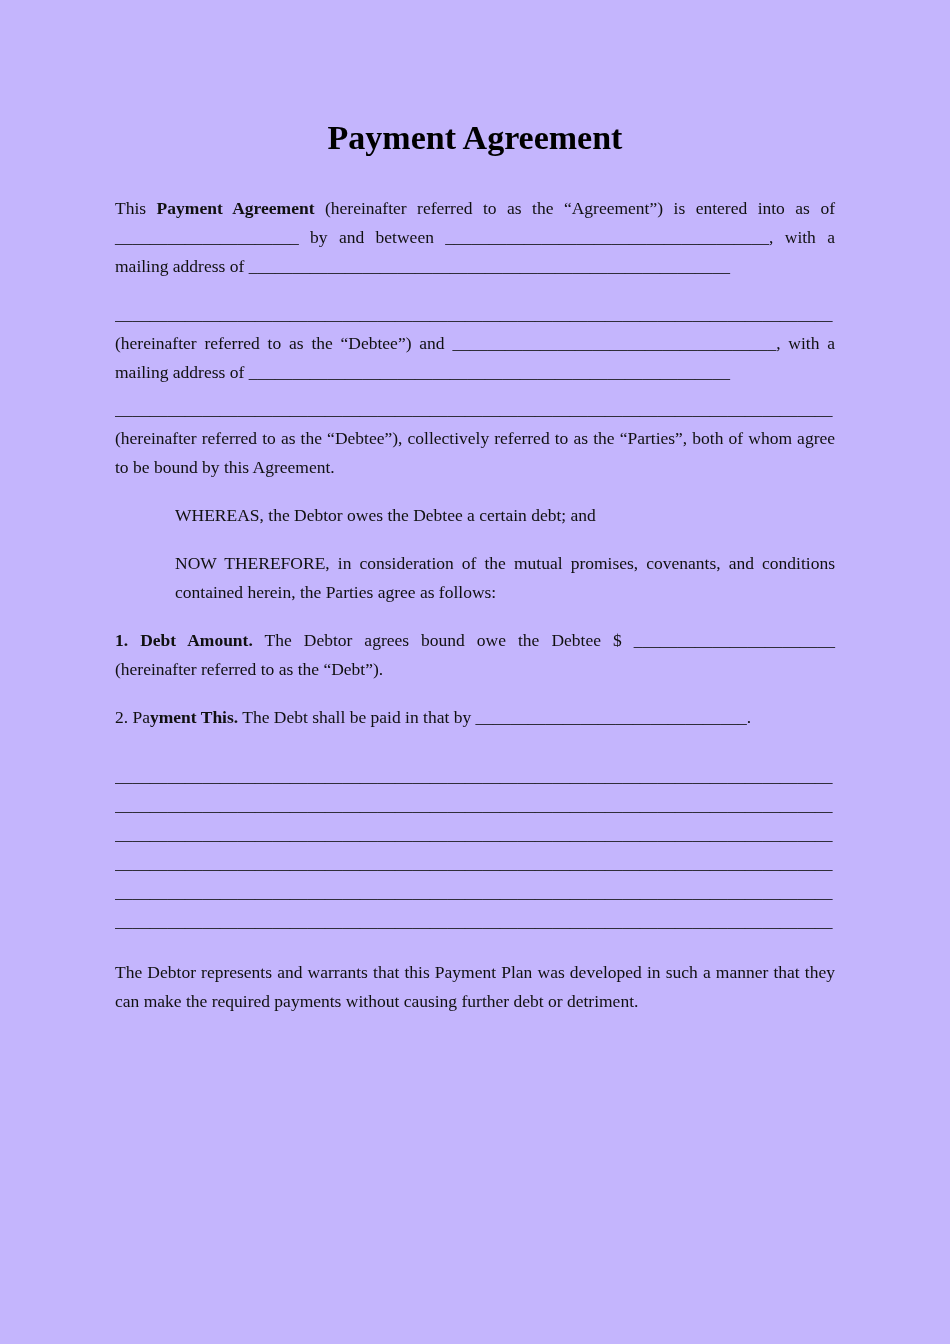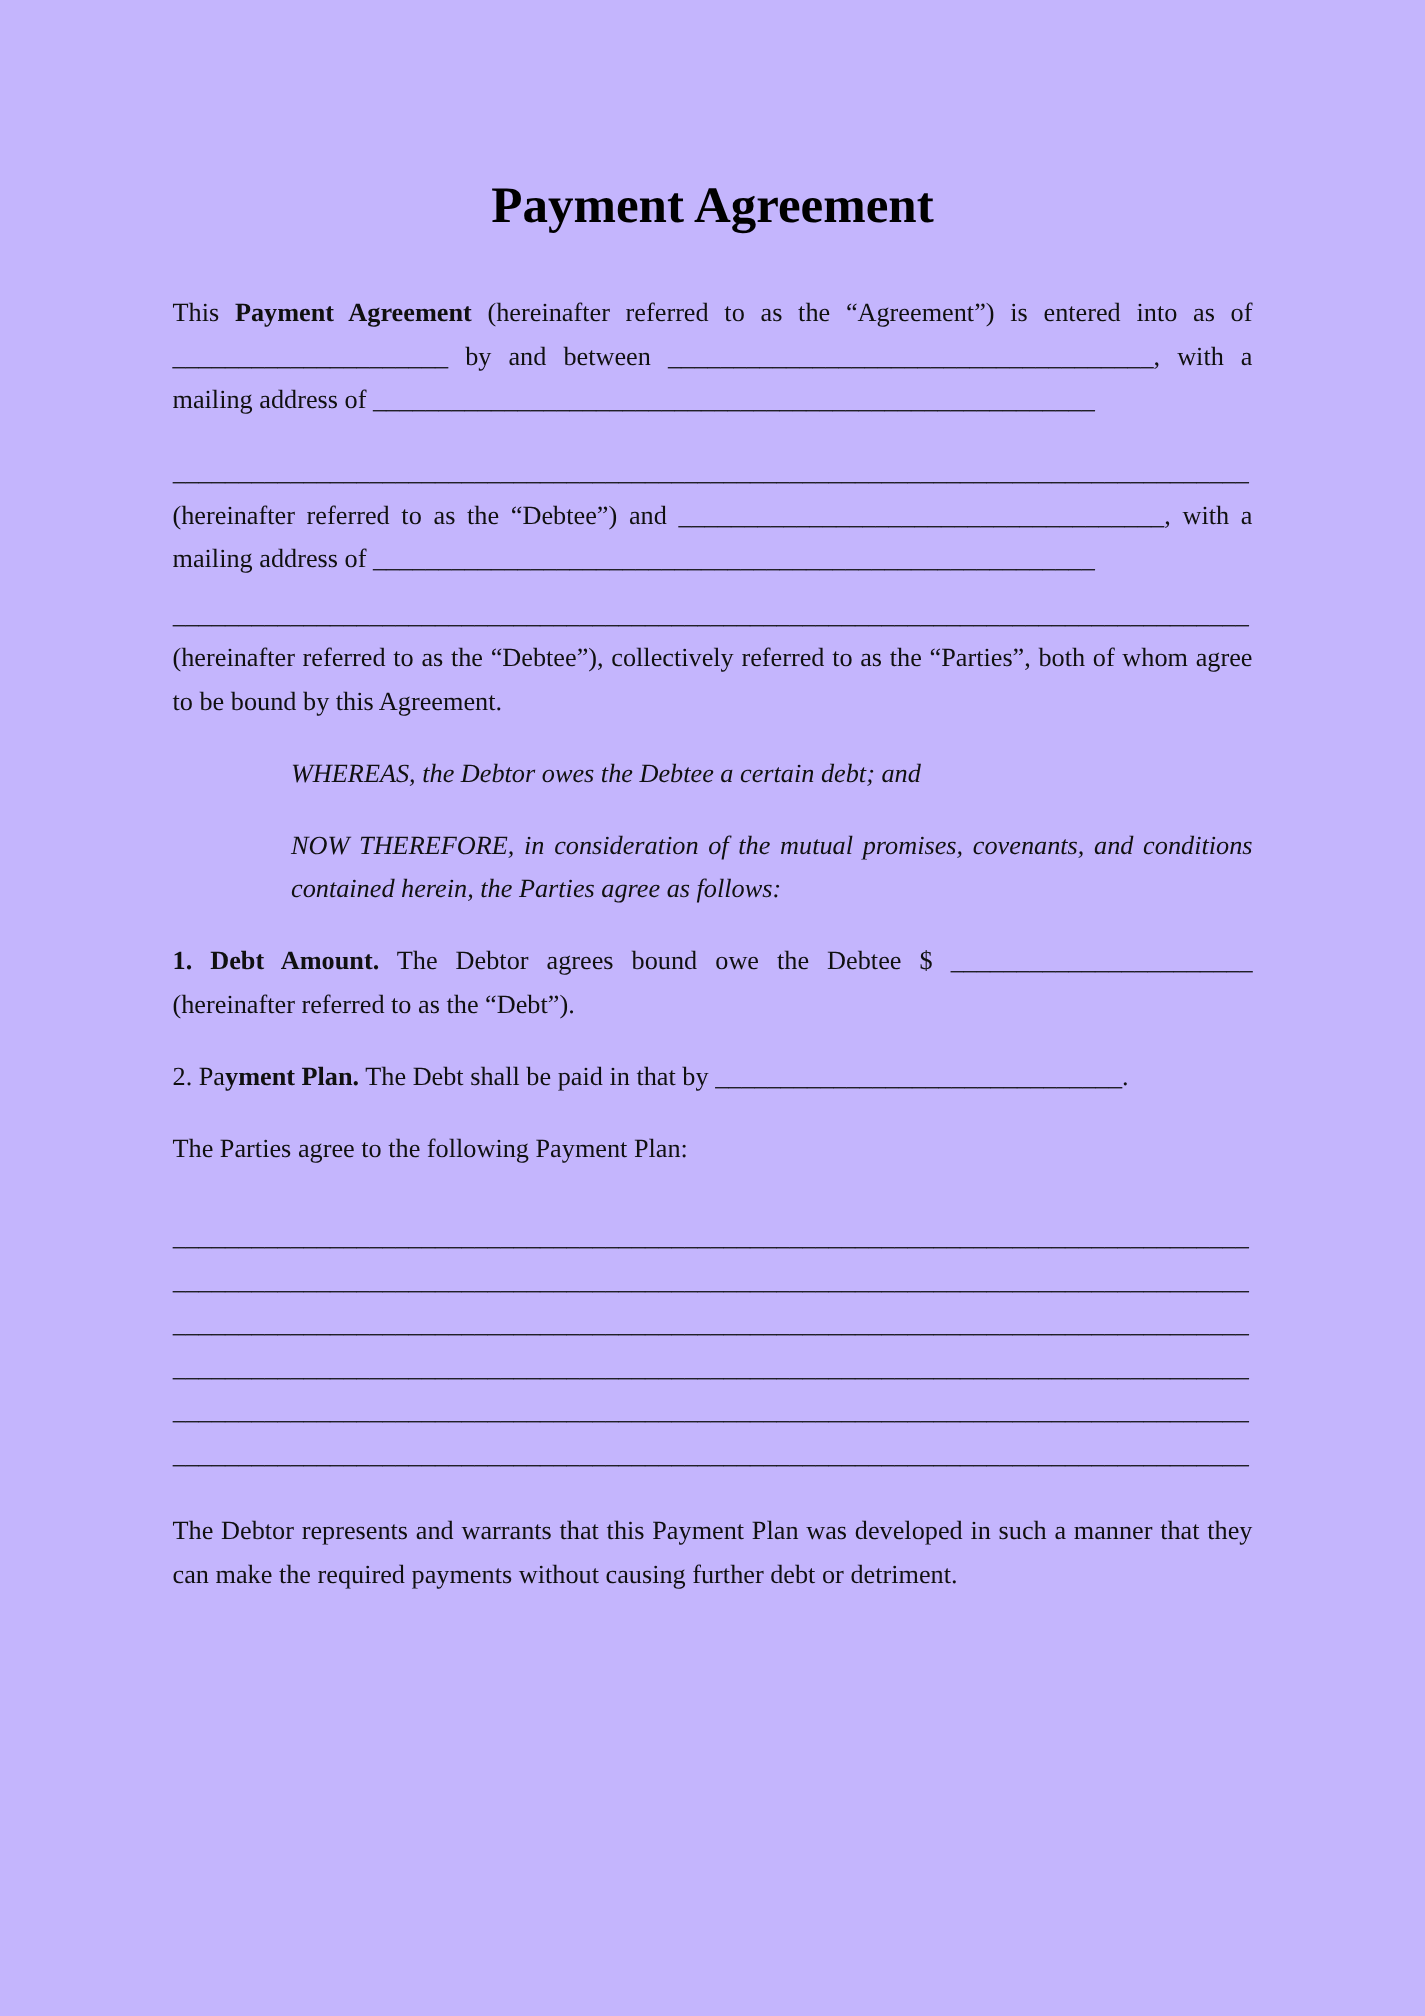--- a/index.html
+++ b/index.html
@@ -30,22 +30,21 @@
     color: #000000;
   }
   .para {
     text-align: justify;
     margin: 19px 0;
   }
   .para.tight {
     margin: 8px 0;
   }
   .indent {
-    margin-left: 79px;
-    font-style: italic;
+    margin-left: 60px;
   }
   .b {
     font-weight: bold;
   }
   .blank {
     letter-spacing: 0;
     white-space: nowrap;
   }
   .blank-row {
     white-space: nowrap;
@@ -79,23 +78,22 @@
     <div style="text-align: justify;"><span>(hereinafter referred to as the “Debtee”), collectively referred to as the “Parties”, both of whom agree to be bound by this Agreement.</span></div>
   </div>
 
   <p class="para indent">WHEREAS, the Debtor owes the Debtee a certain debt; and</p>
 
 
   <p class="para indent">NOW THEREFORE, in consideration of the mutual promises, covenants, and conditions contained herein, the Parties agree as follows:</p>
 
   <p class="para"><span class="b">1. Debt Amount.</span><span> The Debtor agrees bound owe the Debtee $ </span><span class="blank">_______________________</span><span> (hereinafter referred to as the “Debt”).</span></p>
 
-  <p class="para"><span>2. Pa</span><span class="b">yment Plan.</span><span> The Debt shall be paid in that by </span><span class="blank">_______________________________</span><span>.</span></p>
+  <p class="para"><span>2. Pa</span><span class="b">yment This.</span><span> The Debt shall be paid in that by </span><span class="blank">_______________________________</span><span>.</span></p>
 
-  <p class="para">The Parties agree to the following Payment Plan:</p>
 
   <div class="blank-rows">
     <div class="blank-row">__________________________________________________________________________________</div>
     <div class="blank-row">__________________________________________________________________________________</div>
     <div class="blank-row">__________________________________________________________________________________</div>
     <div class="blank-row">__________________________________________________________________________________</div>
     <div class="blank-row">__________________________________________________________________________________</div>
     <div class="blank-row">__________________________________________________________________________________</div>
   </div>
 

